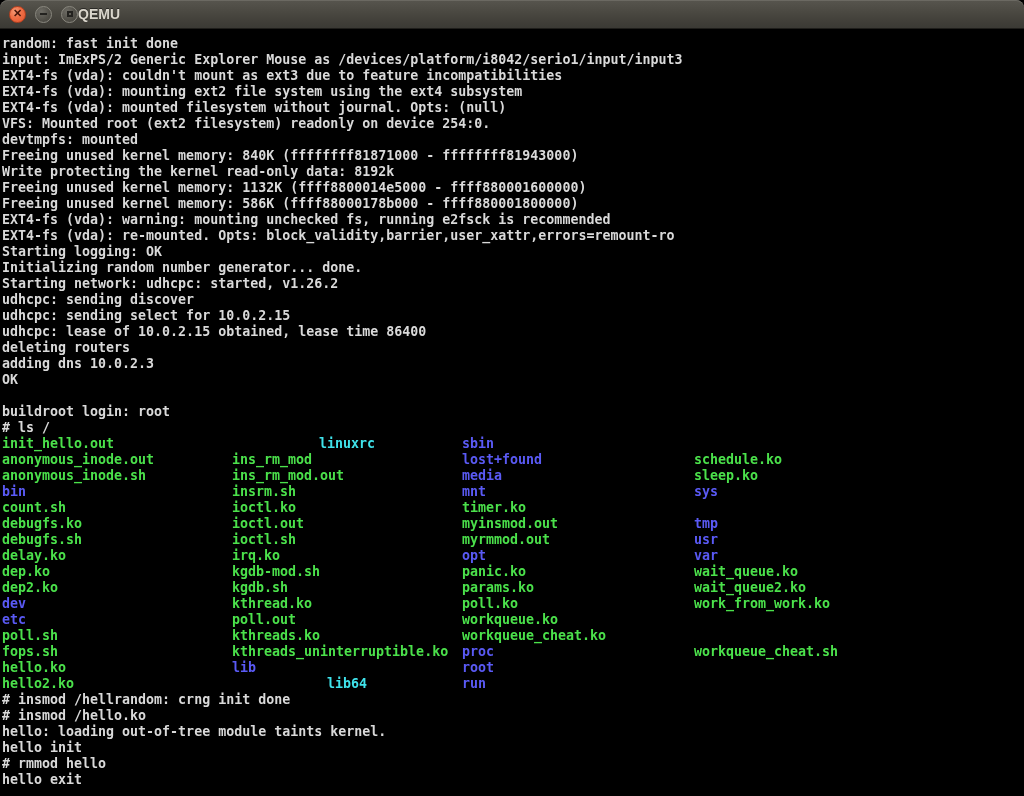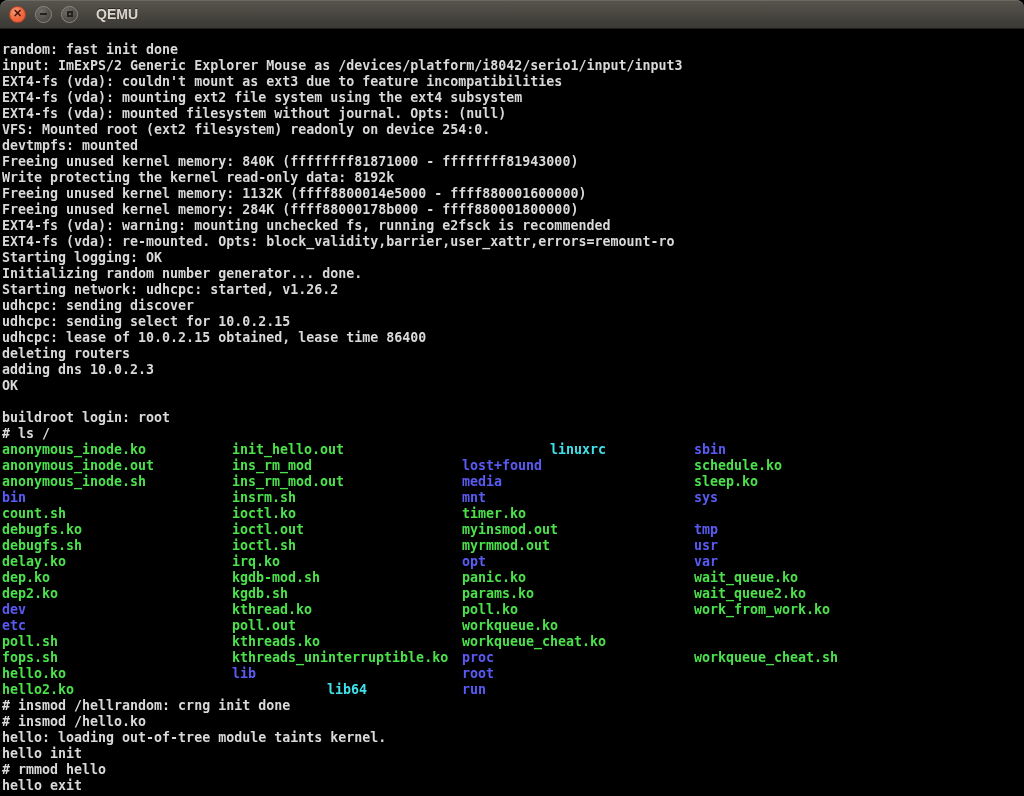--- a/index.html
+++ b/index.html
@@ -29,30 +29,29 @@
   .winbtn.close .glyph{
     color:#48150a;font:bold 11px "Liberation Sans",sans-serif;line-height:1;margin-top:-1px;
   }
   .winbtn.dim{
     background:radial-gradient(circle at 35% 30%,#6e6c65 0%,#504e47 60%,#45433d 100%);
     border:1px solid #8a887f;
   }
   .winbtn.dim .bar{width:7px;height:2px;background:#23221f;}
   .winbtn.dim .box{width:6px;height:6px;border:2px solid #23221f;box-sizing:border-box;background:transparent;}
   .wintitle{
-    margin-left:18px;
     color:#dad6cc;font:bold 14px "Liberation Sans",sans-serif;
     text-shadow:0 -1px 0 #2a2926;
   }
 
   
   .terminal{
     position:absolute;top:30px;left:0;width:848px;height:766px;
     background:#000;overflow:hidden;
-    padding:12px 0 0 2px;box-sizing:border-box;
+    padding:6px 0 0 2px;box-sizing:border-box;
     font:bold 13.3px "DejaVu Sans Mono",monospace;
     color:var(--c-text,#d9d9d9);
   }
   .line{height:16px;line-height:16px;white-space:pre;min-height:16px;}
   .ls-row{
     height:16px;line-height:16px;
     display:grid;grid-template-columns:230px 230px 232px 1fr;
   }
   .t-file{color:var(--c-file,#4be14b);}
   .t-dir{color:var(--c-dir,#5a5af5);}
@@ -80,39 +79,38 @@
       <div class="line">random: fast init done</div>
       <div class="line">input: ImExPS/2 Generic Explorer Mouse as /devices/platform/i8042/serio1/input/input3</div>
       <div class="line">EXT4-fs (vda): couldn't mount as ext3 due to feature incompatibilities</div>
       <div class="line">EXT4-fs (vda): mounting ext2 file system using the ext4 subsystem</div>
       <div class="line">EXT4-fs (vda): mounted filesystem without journal. Opts: (null)</div>
       <div class="line">VFS: Mounted root (ext2 filesystem) readonly on device 254:0.</div>
       <div class="line">devtmpfs: mounted</div>
       <div class="line">Freeing unused kernel memory: 840K (ffffffff81871000 - ffffffff81943000)</div>
       <div class="line">Write protecting the kernel read-only data: 8192k</div>
       <div class="line">Freeing unused kernel memory: 1132K (ffff8800014e5000 - ffff880001600000)</div>
-      <div class="line">Freeing unused kernel memory: 284K (ffff88000178b000 - ffff880001800000)</div>
+      <div class="line">Freeing unused kernel memory: 586K (ffff88000178b000 - ffff880001800000)</div>
       <div class="line">EXT4-fs (vda): warning: mounting unchecked fs, running e2fsck is recommended</div>
       <div class="line">EXT4-fs (vda): re-mounted. Opts: block_validity,barrier,user_xattr,errors=remount-ro</div>
       <div class="line">Starting logging: OK</div>
       <div class="line">Initializing random number generator... done.</div>
       <div class="line">Starting network: udhcpc: started, v1.26.2</div>
       <div class="line">udhcpc: sending discover</div>
       <div class="line">udhcpc: sending select for 10.0.2.15</div>
       <div class="line">udhcpc: lease of 10.0.2.15 obtained, lease time 86400</div>
       <div class="line">deleting routers</div>
       <div class="line">adding dns 10.0.2.3</div>
       <div class="line">OK</div>
       <div class="line"></div>
       <div class="line">buildroot login: root</div>
       <div class="line"># ls /</div>
     </div>
   <div id="ls-output">
       <div class="ls-row">
-        <span class="t-file">anonymous_inode.ko</span>
         <span class="t-file">init_hello.out</span>
         <span class="t-link">linuxrc</span>
         <span class="t-dir">sbin</span>
       </div>
       <div class="ls-row">
         <span class="t-file">anonymous_inode.out</span>
         <span class="t-file">ins_rm_mod</span>
         <span class="t-dir">lost+found</span>
         <span class="t-file">schedule.ko</span>
       </div>

